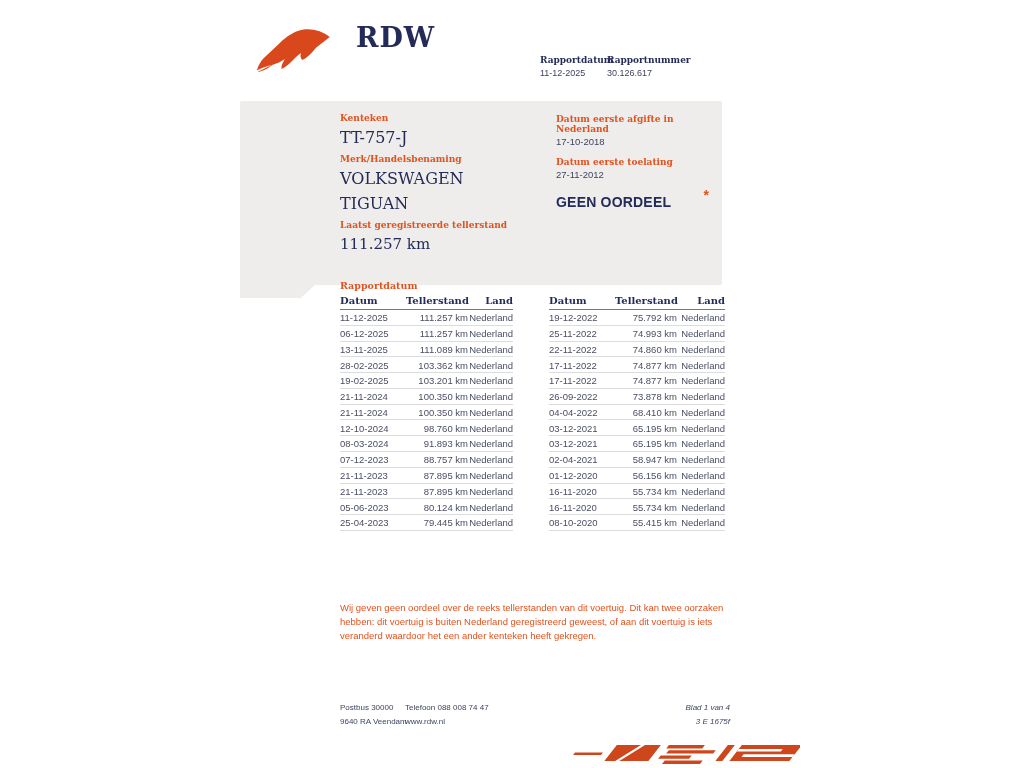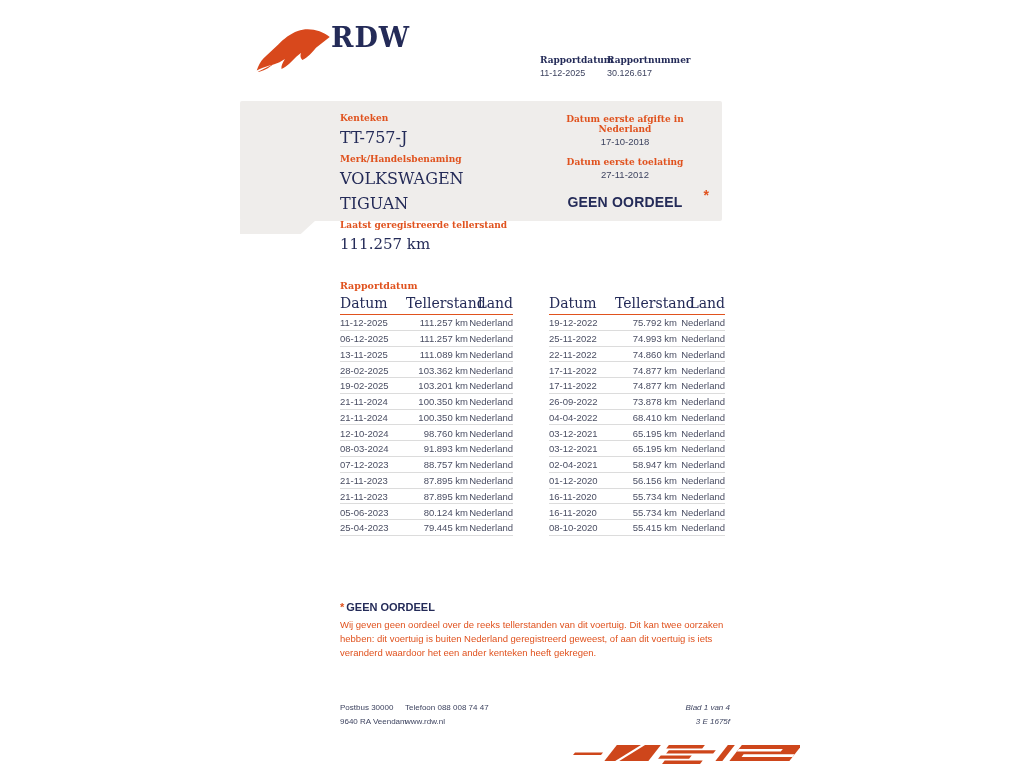--- a/index.html
+++ b/index.html
@@ -6,48 +6,48 @@
   html,body { background:#ffffff; }
   .page {
     position:relative; width:1024px; height:768px;
     background:#ffffff; overflow:hidden;
     font-family:"Liberation Sans", sans-serif;
     color:#242B58;
   }
   
   .logo-icon { position:absolute; left:256px; top:27px; }
   .logo-word {
-    position:absolute; left:331px; top:22px;
+    position:absolute; left:356px; top:22px;
     font-family:"DejaVu Serif", serif; font-size:27px; font-weight:600;
     color:#242B58; letter-spacing:1px;
   }
   .doc-title {
     position:absolute; left:540px; top:27px;
     font-family:"DejaVu Serif", serif; font-size:20px; font-weight:700;
     color:#E0521E;
   }
   .meta-label {
     position:absolute; top:55px;
     font-family:"DejaVu Serif", serif; font-size:9px; font-weight:700; color:#242B58;
   }
   .meta-value { position:absolute; top:68px; font-size:9px; color:#3E4460; }
   .m1 { left:540px; } .m2 { left:607px; }
 
   
   .summary-box {
-    position:absolute; left:240px; top:101px; width:482px; height:120px;
+    position:absolute; left:240px; top:101px; width:482px; height:184px;
     background:#EFEDEB; border-radius:2px;
   }
   .summary-box::after { 
     content:""; position:absolute; left:0; bottom:-13px; width:76px; height:14px;
     background:#EFEDEB;
     clip-path:polygon(0 0, 100% 0, 80% 100%, 0 100%);
   }
   .sum-col-left  { position:absolute; left:100px; top:12px; width:190px; }
-  .sum-col-right { position:absolute; left:300px; top:13px; width:170px;text-align:center; }
+  .sum-col-right { position:absolute; left:316px; top:13px; width:170px; }
   .field-label {
     font-family:"DejaVu Serif", serif; font-size:9px; font-weight:700;
     color:#E0521E; margin-bottom:2px;
   }
   .field-value-lg {
     font-family:"DejaVu Serif", serif; font-size:16px; color:#242B58;
     line-height:25px; margin-bottom:7px;
   }
   .field-value-sm { font-size:9.5px; color:#3E4460; margin-bottom:10px; }
   .verdict {
@@ -63,21 +63,21 @@
   .tables-wrap { position:absolute; left:340px; top:280px; width:385px; }
   .tables-title {
     font-family:"DejaVu Serif", serif; font-size:9.5px; font-weight:700;
     color:#E0521E; margin-bottom:4px;
   }
   .tables-flex { display:flex; gap:36px; }
   table.mileage-table { border-collapse:collapse; table-layout:fixed; }
   table.t-left  { width:173px; }
   table.t-right { width:176px; }
   .mileage-table th {
-    font-family:"DejaVu Serif", serif; font-size:14px; font-weight:400;
+    font-family:"DejaVu Serif", serif; font-size:10px; font-weight:700;
     color:#242B58; border-bottom:1.5px solid #E0521E;
     padding:0 0 3px 0;
   }
   .mileage-table td {
     font-size:9.5px; color:#4A4E63;
     border-bottom:1px solid #DCDCDC;
     padding:2.2px 0 1.6px 0; white-space:nowrap;
   }
   .mileage-table .col0 { text-align:left;  width:66px; }
   .mileage-table .col1 { text-align:right; width:62px; }
@@ -296,21 +296,20 @@
               <td class="col0">08-10-2020</td>
               <td class="col1">55.415 km</td>
               <td class="col2">Nederland</td>
             </tr>
           </tbody>
         </table>
     </div>
   </div>
 
   <div class="footnote">
-    <div class="footnote-head"><span class="fn-mark">*</span><span>GEEN OORDEEL</span></div>
     <div class="footnote-body">Wij geven geen oordeel over de reeks tellerstanden van dit voertuig. Dit kan twee oorzaken hebben: dit voertuig is buiten Nederland geregistreerd geweest, of aan dit voertuig is iets veranderd waardoor het een ander kenteken heeft gekregen.</div>
   </div>
 
   <div class="footer-col fc1">
     <div>Postbus 30000</div>
     <div>9640 RA Veendam</div>
   </div>
   <div class="footer-col fc2">
     <div>Telefoon 088 008 74 47</div>
     <div>www.rdw.nl</div>

